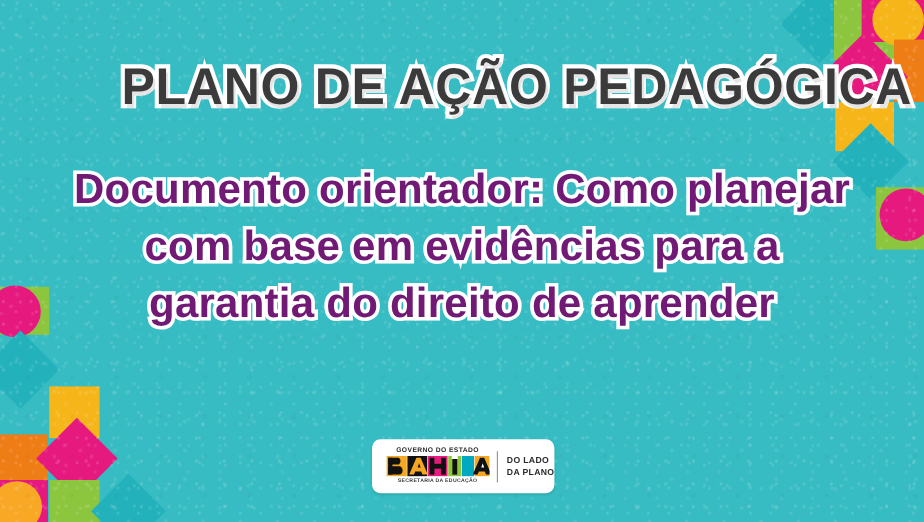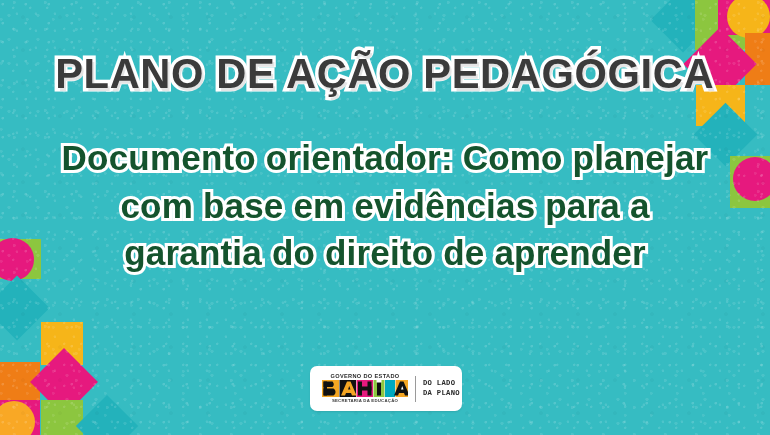--- a/index.html
+++ b/index.html
@@ -39,21 +39,21 @@
   .shape { position: absolute; }
   .sq     { }
   .circle { border-radius: 50%; }
   .diamond{ transform: rotate(45deg); }
 
   
   .headline-wrap {
     position: absolute;
     left: 0; right: 0;
     top: 52px;
-    text-align: center;
+    text-align: right;
     z-index: 6;
   }
   .headline {
     display: inline-block;
     margin: 0;
     font-size: 43px;
     line-height: 1.02;
     font-weight: 700;
     letter-spacing: .6px;
     font-family: "Liberation Sans Narrow", "Liberation Sans", sans-serif;
@@ -74,21 +74,21 @@
     text-align: center;
     z-index: 6;
   }
   .subtitle {
     margin: 0;
     font-size: 35px;
     line-height: 1.36;
     font-weight: 700;
     letter-spacing: .2px;
     font-family: "Liberation Sans Narrow", "Liberation Sans", sans-serif;
-    color: #14532d;
+    color: #701a75;
     -webkit-text-stroke: 6px #ffffff;
     paint-order: stroke fill;
   }
 
   
   .logo-card {
     position: absolute;
     left: 310px;
     top: 366px;
     width: 152px;
@@ -141,21 +141,21 @@
     background: #9a9a9a;
     margin: 0 7px 0 2px;
   }
   .logo-right {
     font-size: 7.2px;
     font-weight: 700;
     line-height: 1.32;
     letter-spacing: .3px;
     color: #2b2b2b;
     white-space: nowrap;
-    font-family: Liberation Mono, monospace;
+    font-family: Liberation Sans, sans-serif;
   }
 </style>
 </head>
 <body>
 
 <div id="slide">
 
   <div class="shape diamond" style="left:660px; top:-3px; width:46px; height:46px; background:#23b2bb;"></div>
 
   <div class="shape sq" style="left:695px; top:0px; width:50px; height:50px; background:#8cc63f;"></div>

